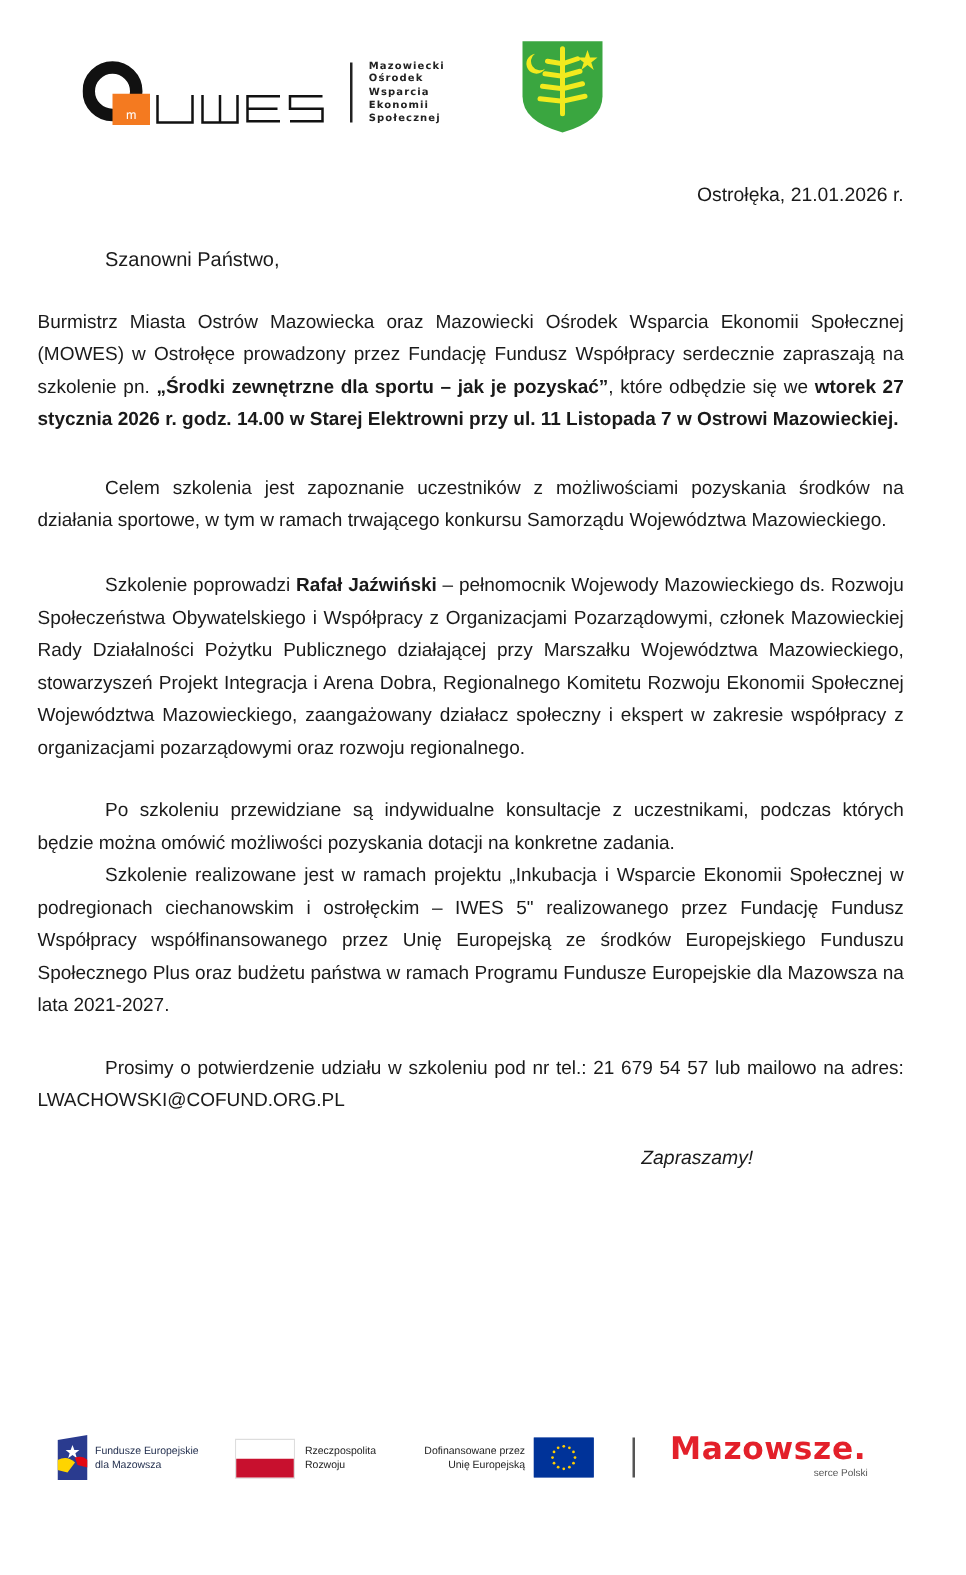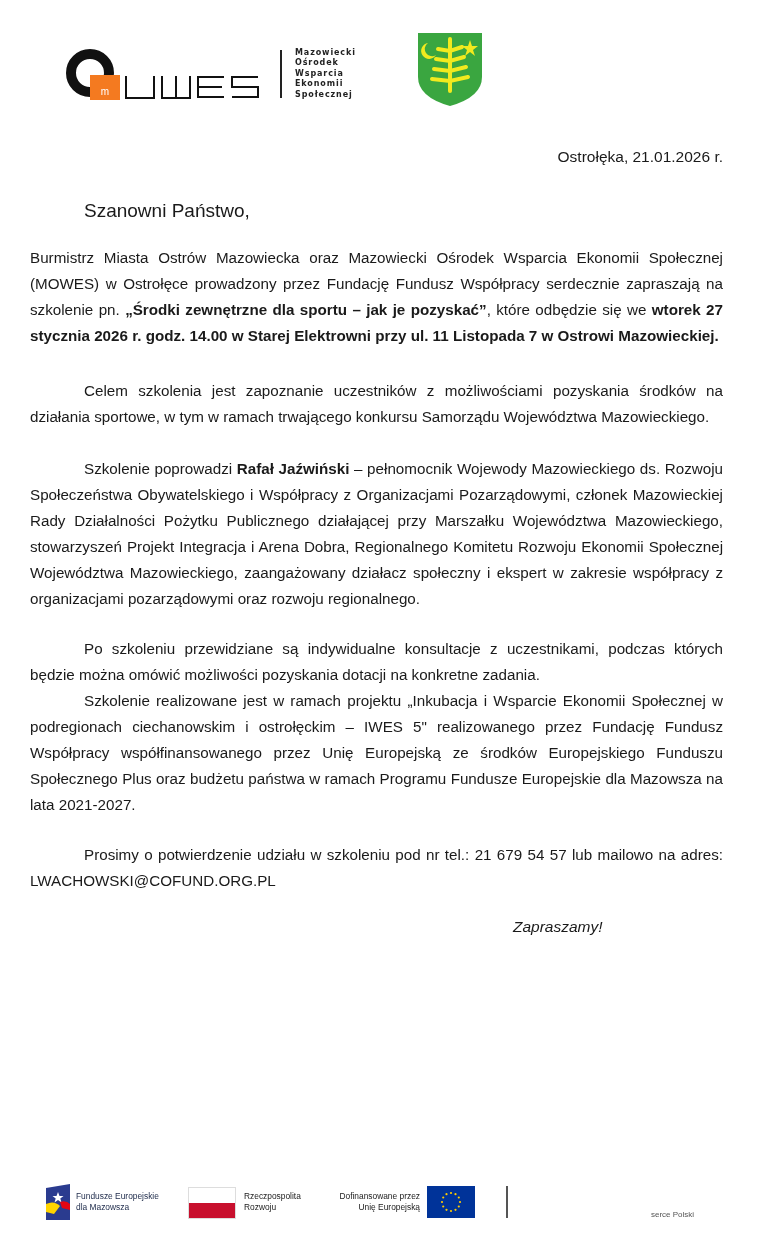--- a/index.html
+++ b/index.html
@@ -8,34 +8,34 @@
 
     .header { position: absolute; top: 0; left: 0; width: 773px; height: 120px; }
     .mowes-logo { position: absolute; left: 66px; top: 48px; width: 200px; height: 54px; }
     .mowes-divider { position: absolute; left: 280px; top: 50px; width: 2px; height: 48px; background: #222; }
     .mowes-subtitle { position: absolute; left: 295px; top: 48px; font-family: "DejaVu Sans", sans-serif; font-size: 8px; line-height: 10.4px; letter-spacing: 0.9px; color: #222; font-weight: bold; }
     .mowes-subtitle div { white-space: nowrap; }
     .coat-of-arms { position: absolute; left: 416px; top: 31px; width: 68px; height: 76px; }
 
     .doc-body { position: absolute; left: 30px; top: 0; width: 693px; font-family: "Liberation Sans", sans-serif; font-size: 15.2px; color: #1a1a1a; }
     .date-line { position: absolute; top: 148px; right: 0; white-space: nowrap; font-size: 15.5px; }
-    .salutation { position: absolute; top: 200px; left: 54px; font-size: 19px; white-space: nowrap; }
+    .salutation { position: absolute; top: 200px; left: 54px; font-size: 16px; white-space: nowrap; }
 
     .para { position: absolute; left: 0; width: 693px; line-height: 26px; text-align: justify; }
     .para.indent { text-indent: 54px; }
     .para b { font-weight: bold; }
     .p1 { top: 245px; }
     .p2 { top: 378px; }
     .p3 { top: 456px; }
     .p4 { top: 636px; }
     .p5 { top: 688px; }
     .p6 { top: 842px; }
     .closing { position: absolute; top: 918px; left: 483px; font-style: italic; font-size: 15.5px; white-space: nowrap; }
 
-    .footer { position: absolute; left: 0; top: 1170px; width: 712px; height: 60px; }
+    .footer { position: absolute; left: 0; top: 1134px; width: 712px; height: 60px; }
     .fe-logo { position: absolute; left: 46px; top: 14px; width: 24px; height: 36px; }
     .fe-text { position: absolute; left: 76px; top: 21px; font-size: 8.4px; line-height: 10.5px; color: #1d2a4a; white-space: nowrap; }
     .pl-flag { position: absolute; left: 188px; top: 17px; width: 48px; height: 32px; border: 1px solid #ddd; }
     .pl-flag .white { height: 50%; background: #ffffff; }
     .pl-flag .red { height: 50%; background: #c8102e; }
     .pl-text { position: absolute; left: 244px; top: 21px; font-size: 8.4px; line-height: 10.5px; color: #222; white-space: nowrap; }
     .eu-text { position: absolute; left: 322px; top: 21px; font-size: 8.4px; line-height: 10.5px; color: #222; text-align: right; width: 98px; white-space: nowrap; }
     .eu-flag { position: absolute; left: 427px; top: 16px; width: 48px; height: 32px; background: #003399; }
     .footer-divider { position: absolute; left: 506px; top: 16px; width: 2px; height: 32px; background: #555; }
     .mazowsze-logo { position: absolute; left: 536px; top: 10px; font-family: "DejaVu Sans", sans-serif; font-weight: bold; font-size: 25px; color: #e3202a; letter-spacing: 0.5px; white-space: nowrap; }
@@ -132,14 +132,15 @@
         <circle cx="15" cy="16" r="1.1"></circle>
         <circle cx="16.205771365940052" cy="11.500000000000004" r="1.1"></circle>
         <circle cx="19.499999999999996" cy="8.205771365940056" r="1.1"></circle>
         <circle cx="24" cy="7" r="1.1"></circle>
         <circle cx="28.5" cy="8.205771365940052" r="1.1"></circle>
         <circle cx="31.794228634059944" cy="11.499999999999996" r="1.1"></circle>
       </g>
   </svg>
 
   <div class="footer-divider"></div>
+  <div class="mazowsze-logo">Mazowsze.</div>
   <div class="mazowsze-tag">serce Polski</div>
 </div>
 
 </body></html>

